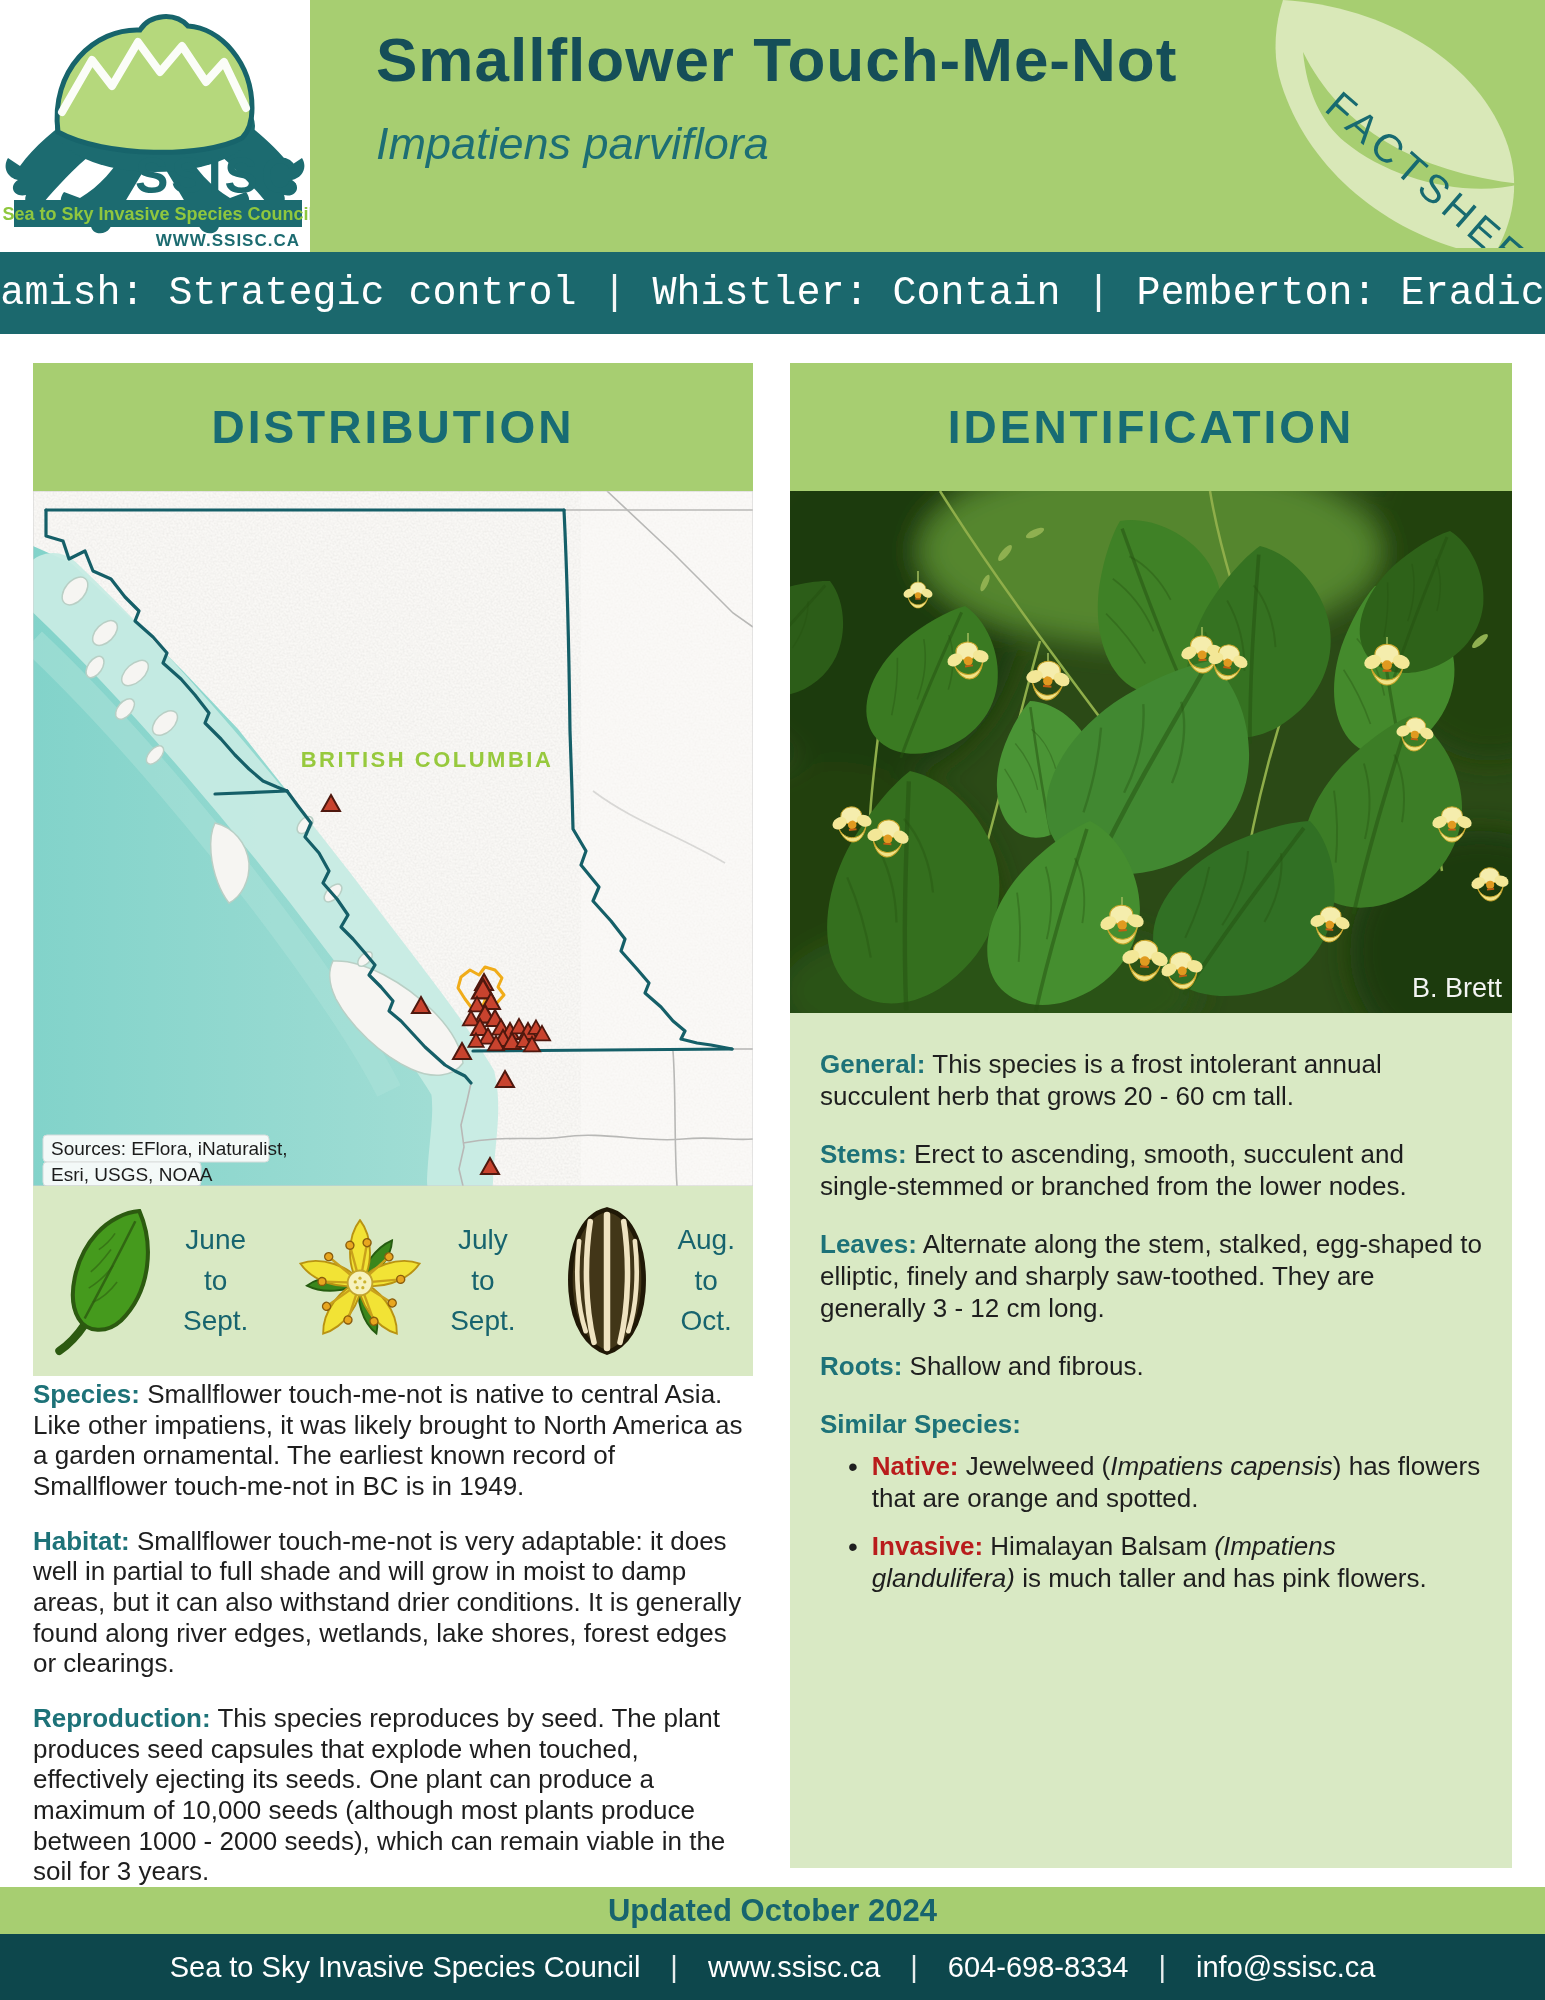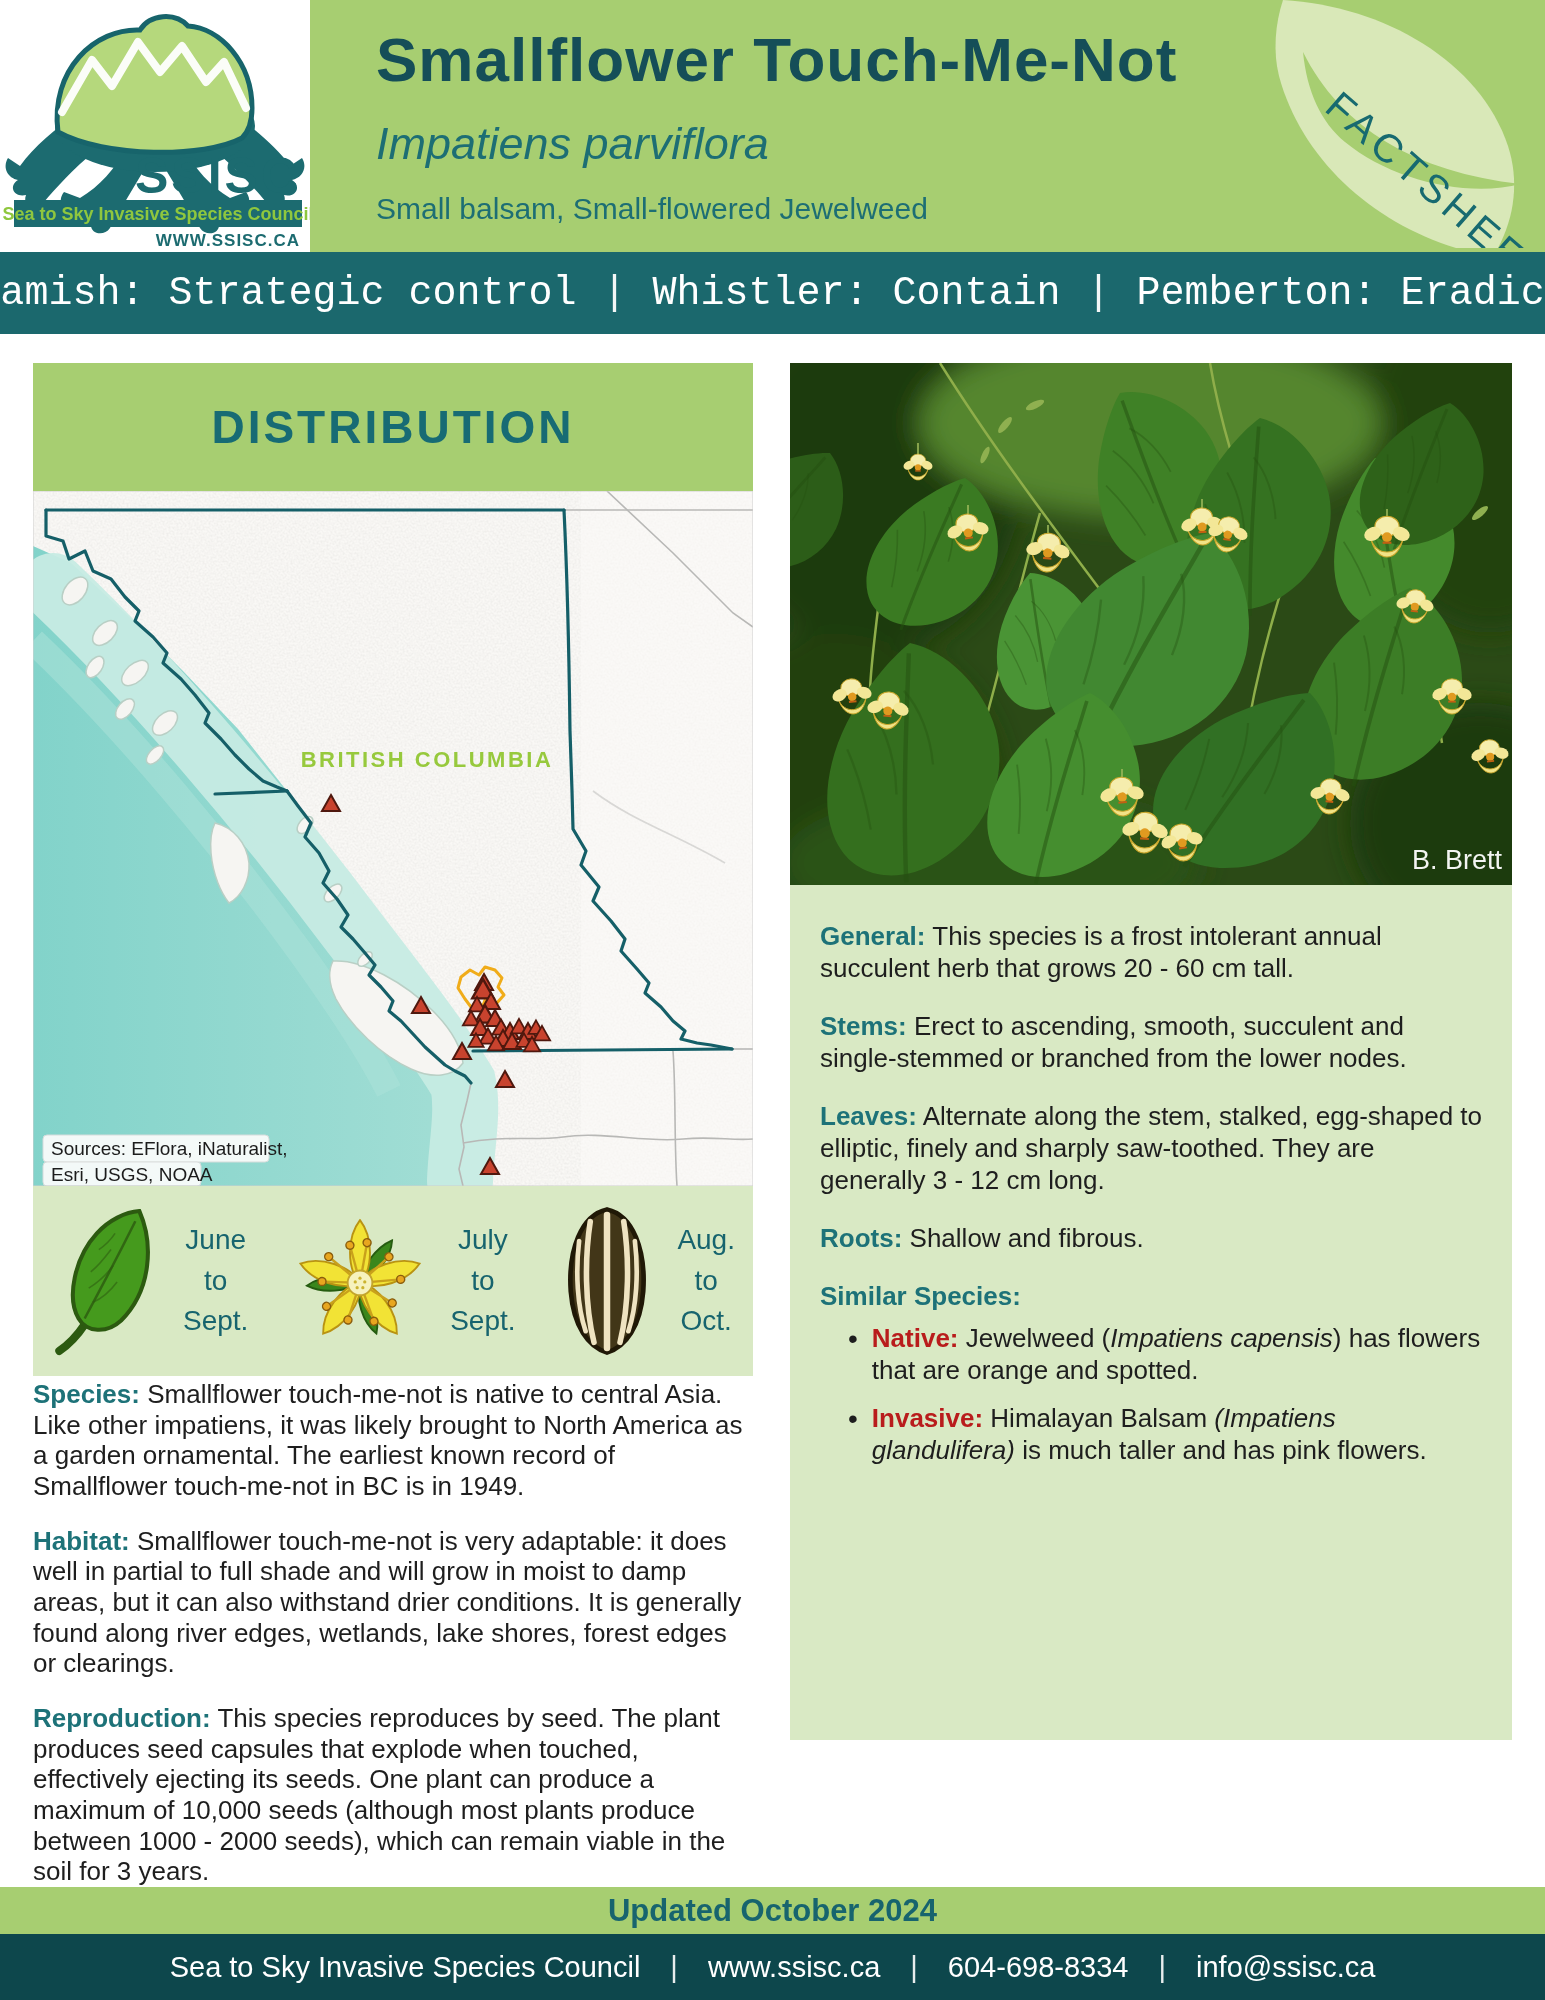--- a/index.html
+++ b/index.html
@@ -48,21 +48,20 @@
 </style>
 </head>
 <body>
 
 <div class="page">
 
   <div class="header">
     <div class="title-block">
       <div class="doc-title">Smallflower Touch-Me-Not</div>
       <div class="doc-sci">Impatiens parviflora</div>
-      <div class="doc-common">Small balsam, Small-flowered Jewelweed</div>
     </div>
 
     <div class="leaf-badge">
       <svg width="300" height="248" viewBox="0 0 300 248">
         <path d="M38,0 C140,6 235,62 263,146 C274,180 270,216 253,248 L211,248 C126,222 56,158 34,76 C28,52 30,24 38,0 Z" fill="#d9e8b8"></path>
         <path d="M58,52 C96,128 170,172 276,184 C222,198 146,180 100,142 C76,122 62,92 58,52 Z" fill="#a7ce71"></path>
         <text transform="translate(78,110) rotate(41)" font-size="40" font-weight="400" fill="#176a70" letter-spacing="5">FACTSHEET</text>
       </svg>
     </div>
 
@@ -313,20 +312,21 @@
     </div>
   </div>
 
   <div class="col-text">
     <p class="para"><b class="lbl">Species:</b> <span>Smallflower touch-me-not is native to central Asia. Like other impatiens, it was likely brought to North America as a garden ornamental. The earliest known record of Smallflower touch-me-not in BC is in 1949.</span></p>
     <p class="para"><b class="lbl">Habitat:</b> <span>Smallflower touch-me-not is very adaptable: it does well in partial to full shade and will grow in moist to damp areas, but it can also withstand drier conditions. It is generally found along river edges, wetlands, lake shores, forest edges or clearings.</span></p>
     <p class="para"><b class="lbl">Reproduction:</b> <span>This species reproduces by seed. The plant produces seed capsules that explode when touched, effectively ejecting its seeds. One plant can produce a maximum of 10,000 seeds (although most plants produce between 1000 - 2000 seeds), which can remain viable in the soil for 3 years.</span></p>
   </div>
 
   <div class="right-panel">
+    <div class="panel-header">IDENTIFICATION</div>
 
     <div class="photo-wrap">
       <svg width="722" height="522" viewBox="0 0 722 522">
         <defs>
           <filter id="b8" x="-40%" y="-40%" width="180%" height="180%">
               <feGaussianBlur stdDeviation="14"></feGaussianBlur>
             </filter>
           <g id="lf">
             <path d="M0,0 C22,-12 58,-10 84,8 C112,28 124,64 112,102 C102,132 78,146 56,140 C30,133 10,104 2,70 C-3,46 -4,18 0,0 Z"></path>
             <path d="M4,6 C32,42 64,84 104,128" fill="none" stroke="#24500f" stroke-width="3" opacity=".5"></path>

